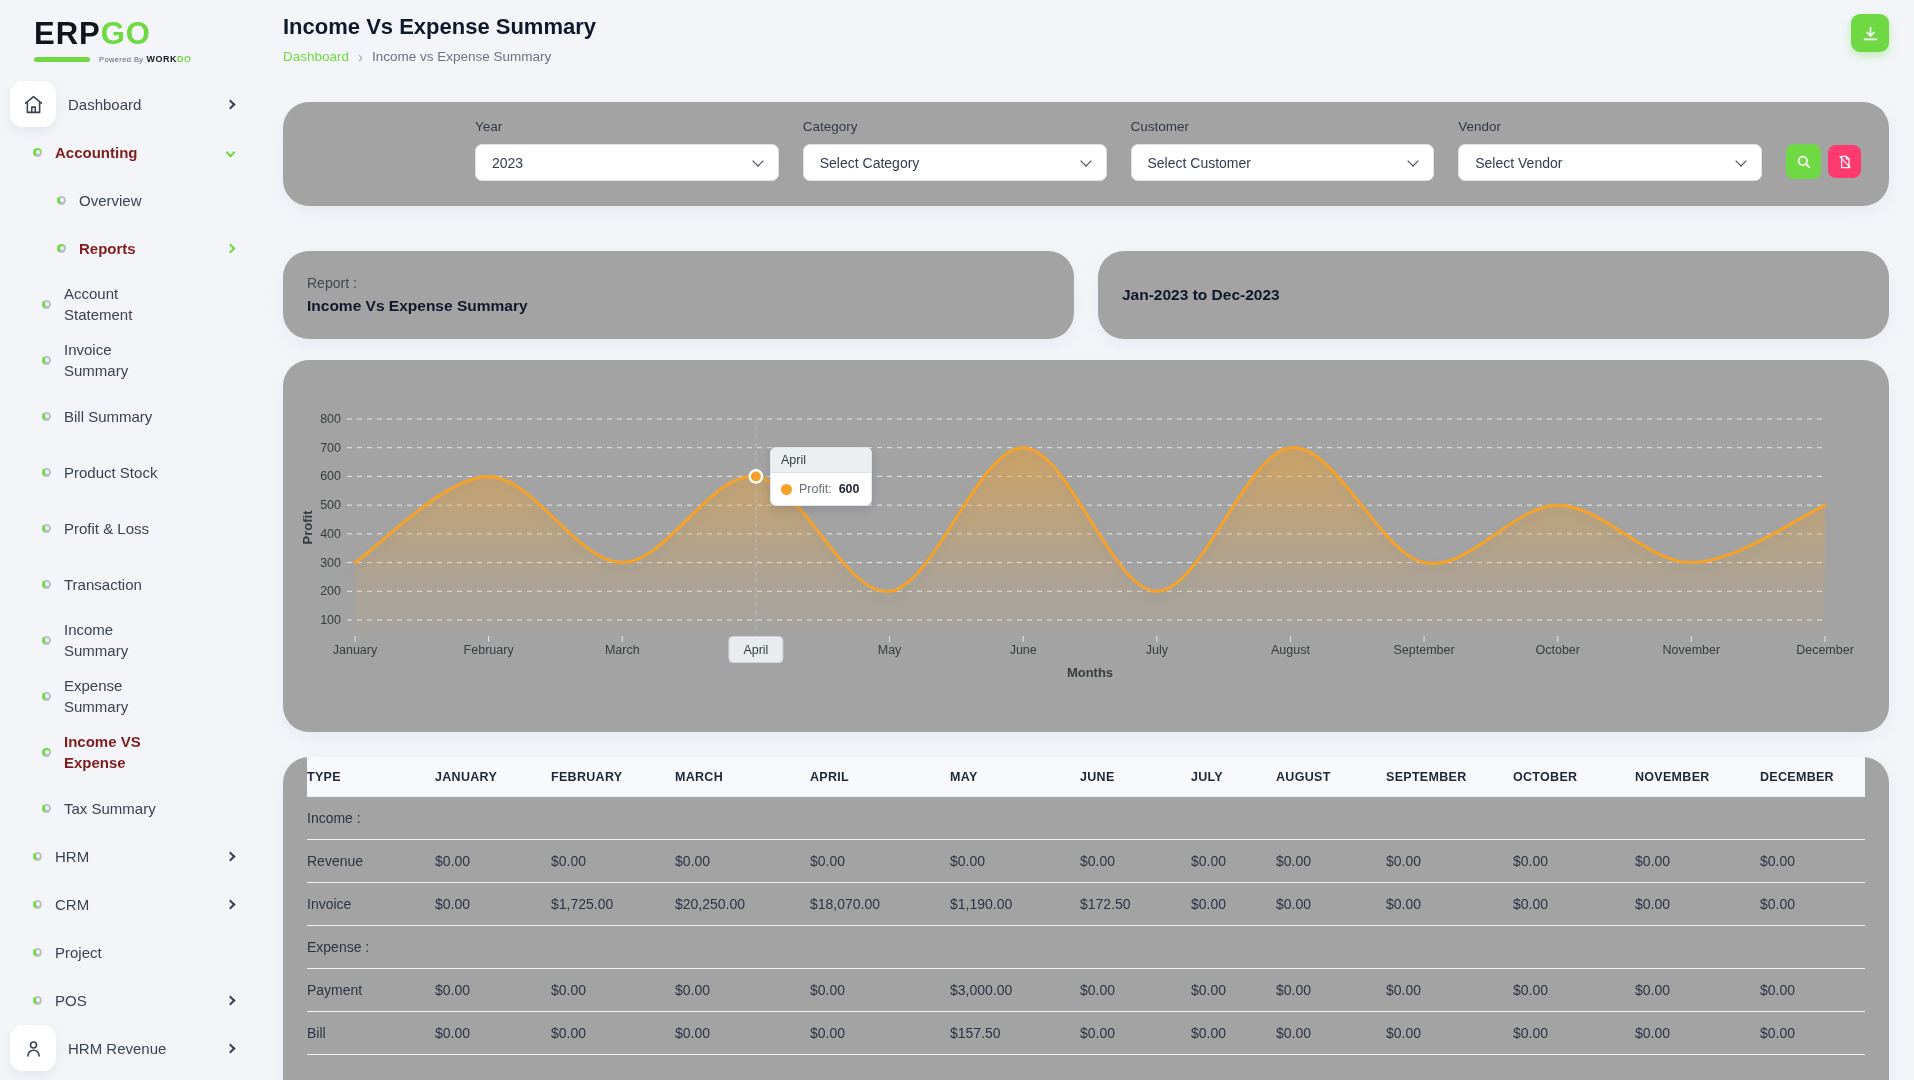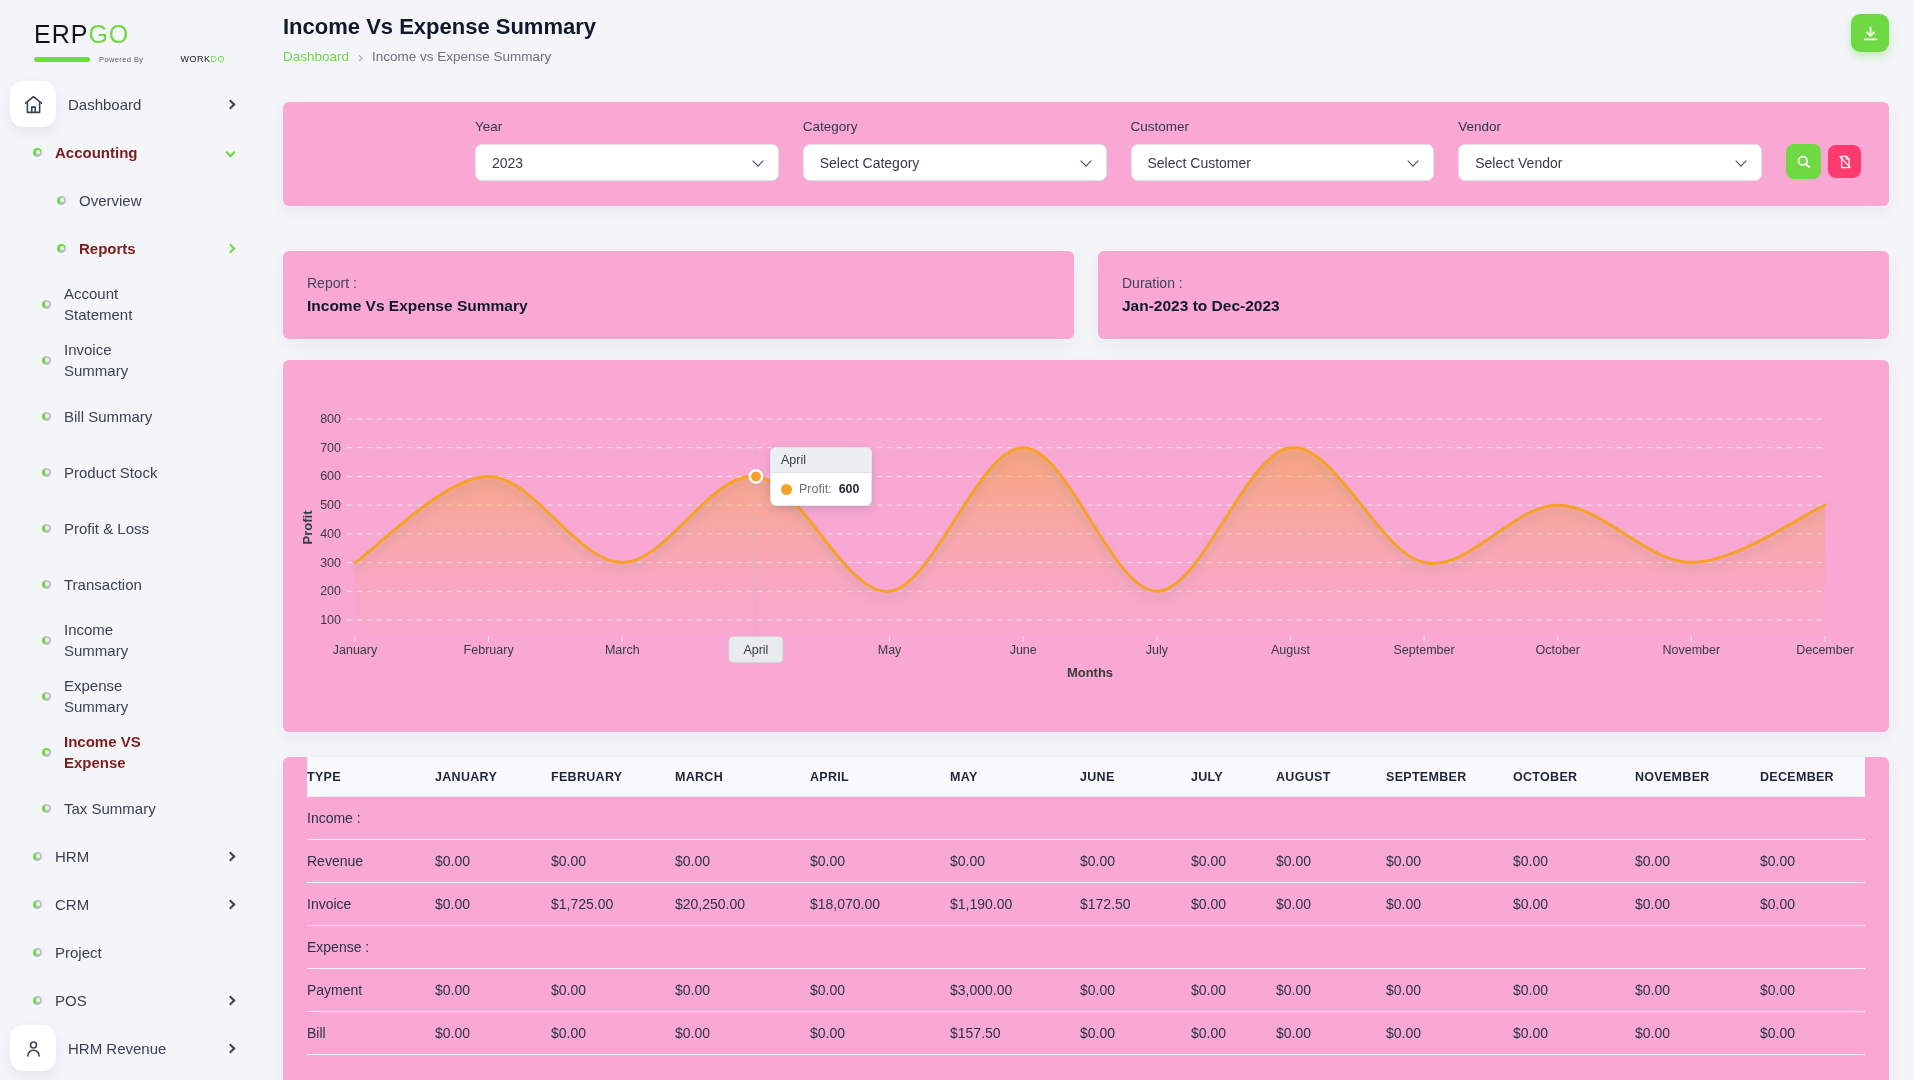--- a/index.html
+++ b/index.html
@@ -3,27 +3,27 @@
 <meta charset="utf-8">
 <style>
   * { margin:0; padding:0; box-sizing:border-box; }
   html,body { width:1914px; height:1080px; overflow:hidden;
     font-family:"Liberation Sans","DejaVu Sans",sans-serif;
     background:#f3f5f9; color:#3a4352; }
 
   
   .sidebar { position:absolute; left:0; top:0; bottom:0; width:260px; padding-top:12px; }
   .logo { padding:6px 0 0 34px; cursor:pointer; }
-  .logo-main { font-weight:400; font-size:25px; letter-spacing:1px; line-height:32px; }
+  .logo-main { font-weight:700; font-size:31px; letter-spacing:1px; line-height:32px; }
   .logo-erp { color:#111418; }
   .logo-go { color:#6fd943; }
   .logo-sub { display:flex; align-items:center; margin-top:4px; }
   .logo-bar { display:inline-block; width:56px; height:5px; border-radius:3px; background:#6fd943; margin-right:9px; }
   .powered { font-size:7.5px; color:#5a6270; letter-spacing:.4px; margin-right:3px; }
-  .workdo { font-size:9px; font-weight:400; color:#15181d; letter-spacing:.5px;margin-left:34px; }
+  .workdo { font-size:9px; font-weight:700; color:#15181d; letter-spacing:.5px; }
   .workdo-go { color:#6fd943; }
   nav { margin-top:16px; }
   .nav-item { display:flex; align-items:center; min-height:48px; padding-right:26px; cursor:pointer; }
   .nav-item.lvl0 { padding-left:33px; }
   .nav-item.lvl0.boxed { padding-left:10px; }
   .nav-item.lvl1 { padding-left:57px; }
   .nav-item.lvl2 { padding-left:42px;margin-top:8px; }
   .icon-box { width:46px; height:46px; border-radius:13px; background:#fff;
     box-shadow:0 5px 12px rgba(30,40,70,.07); display:flex; align-items:center; justify-content:center;
     margin-right:12px; flex:0 0 auto; }
@@ -47,21 +47,21 @@
   .page-title { font-size:22px; font-weight:700; color:#10182b; line-height:26px; }
   .breadcrumb { margin-top:8px; font-size:13.5px; display:flex; align-items:center; gap:9px; }
   .bc-link { color:#6fd943; cursor:pointer; }
   .bc-sep { color:#9aa1ad; font-size:15px; }
   .bc-current { color:#6b7280; }
   .btn { border:none; display:flex; align-items:center; justify-content:center; cursor:pointer; }
   .download-btn { margin-left:auto; width:38px; height:38px; border-radius:9px; background:#6fd943;
     box-shadow:0 4px 10px rgba(111,217,67,.35); }
   .download-btn svg { width:19px; height:19px; }
 
-  .card { background:#f9a8d4; border-radius:6px; box-shadow:0 6px 18px rgba(25,39,77,.05); }
+  .card { background:#a3a3a3; border-radius:26px; box-shadow:0 6px 18px rgba(25,39,77,.05); }
 
   
   .filter-card { margin-top:37px; height:104px; display:flex; align-items:flex-start;
     padding:17px 28px 0 192px; gap:24px; }
   .fgroup { width:305px; }
   .flabel { font-size:13.5px; color:#32394a; margin-bottom:10px; }
   .select { height:37px; border:1px solid #dfe3ea; border-radius:7px; background:#fff;
     display:flex; align-items:center; justify-content:space-between; padding:0 16px; cursor:pointer;text-align:center; }
   .select-value { font-size:14px; color:#333b4c; }
   .caret { width:8px; height:8px; border-right:1.8px solid #3c4352; border-bottom:1.8px solid #3c4352;
@@ -281,21 +281,20 @@
       </button>
     </div>
   </div>
 
   <div class="info-row">
     <div class="card info-card">
       <div class="info-label">Report :</div>
       <div class="info-value">Income Vs Expense Summary</div>
     </div>
     <div class="card info-card">
-      <div class="info-label">Duration :</div>
       <div class="info-value">Jan-2023 to Dec-2023</div>
     </div>
   </div>
 
   <div class="card chart-card">
     <svg id="chart-svg" class="plot" viewBox="0 0 1606 358">
         <defs>
           <linearGradient id="areaGrad" x1="0" y1="0" x2="0" y2="1">
             <stop offset="0%" stop-color="#f5a228" stop-opacity="0.5"></stop>
             <stop offset="70%" stop-color="#f5a228" stop-opacity="0.12"></stop>

